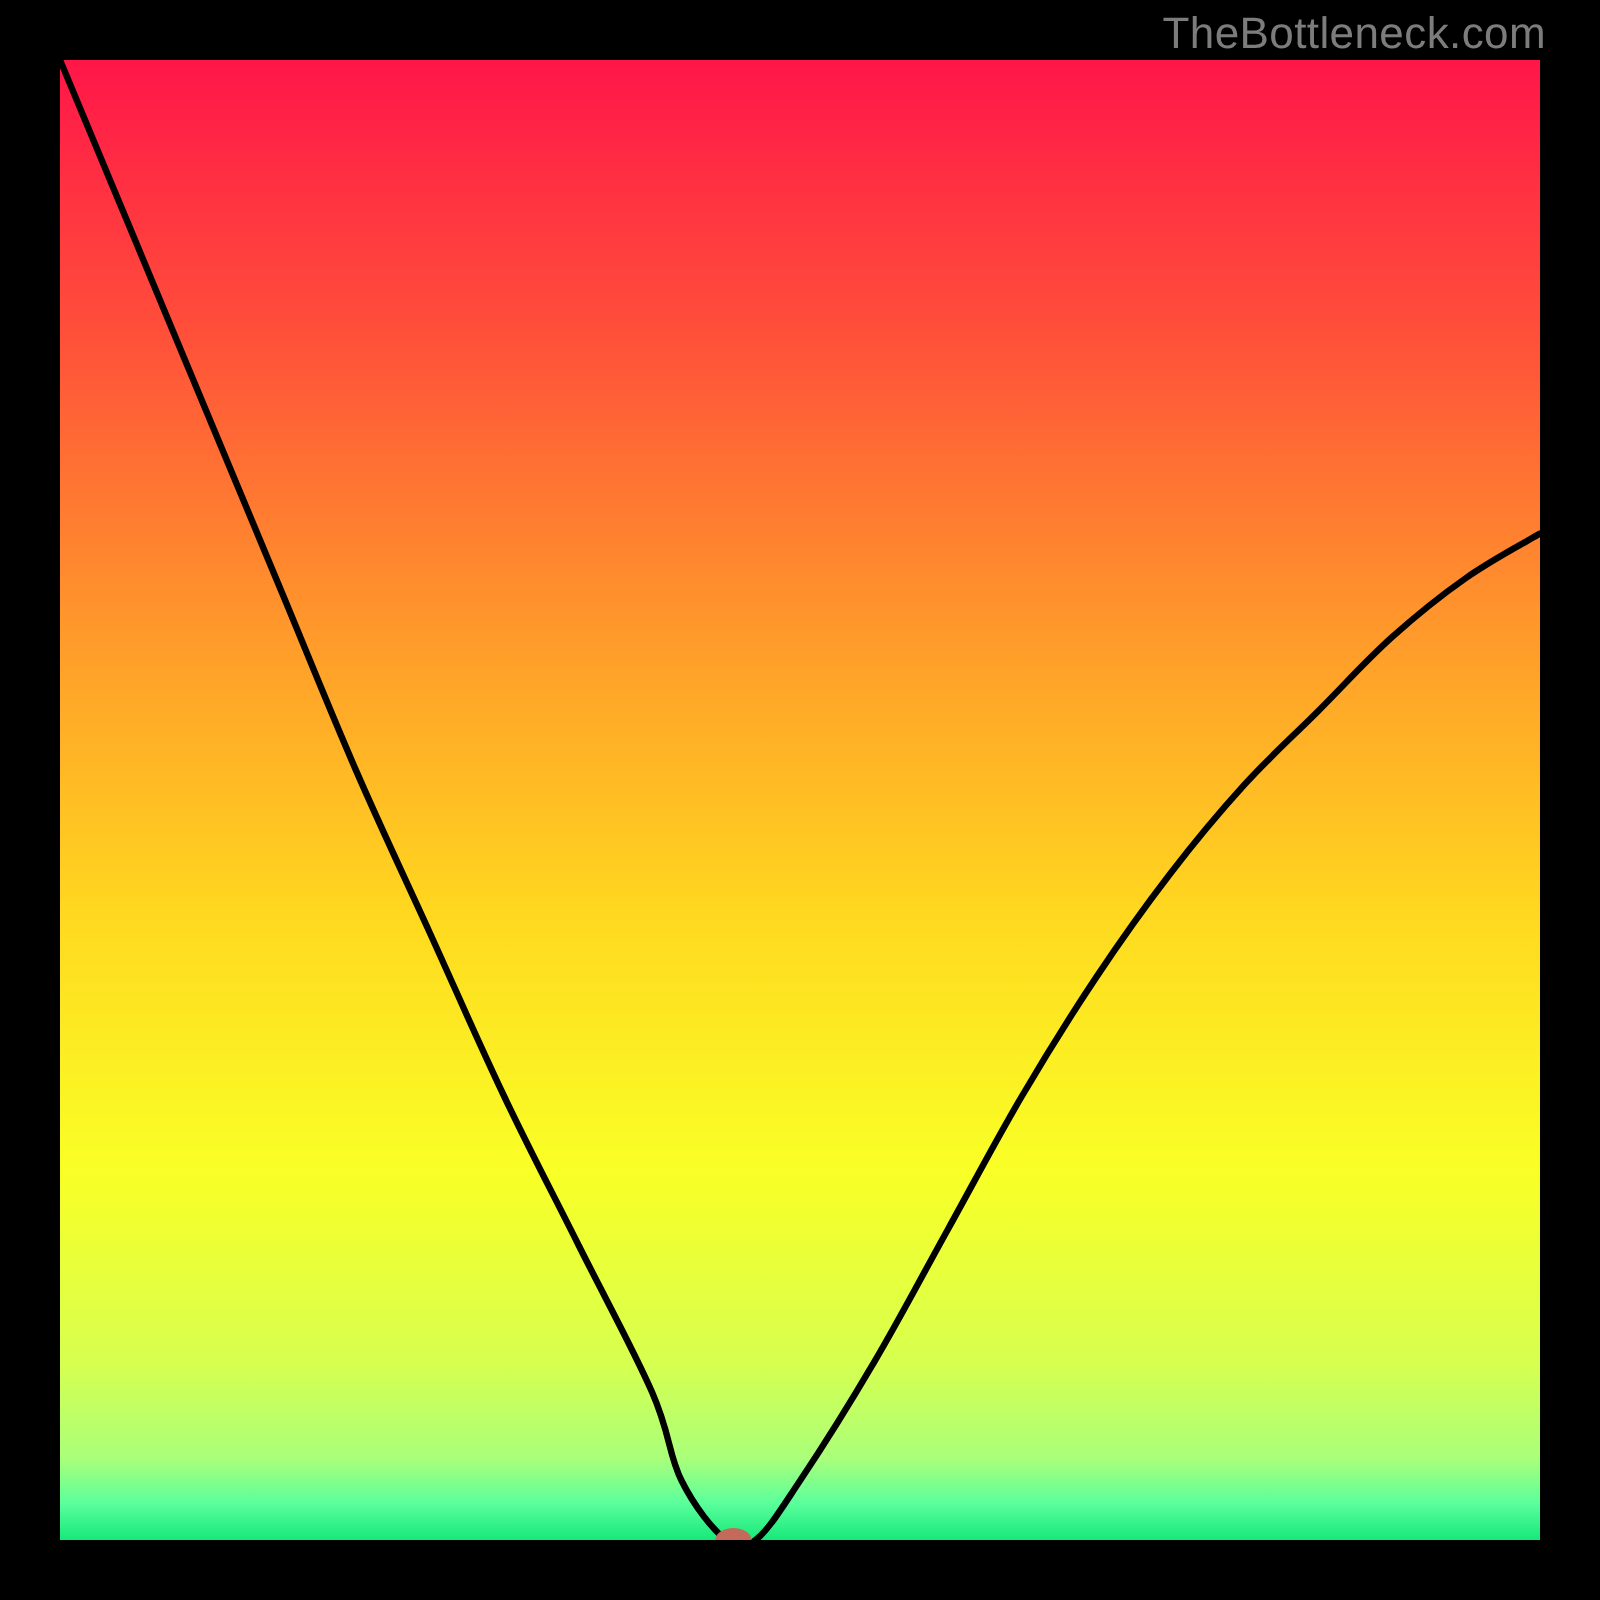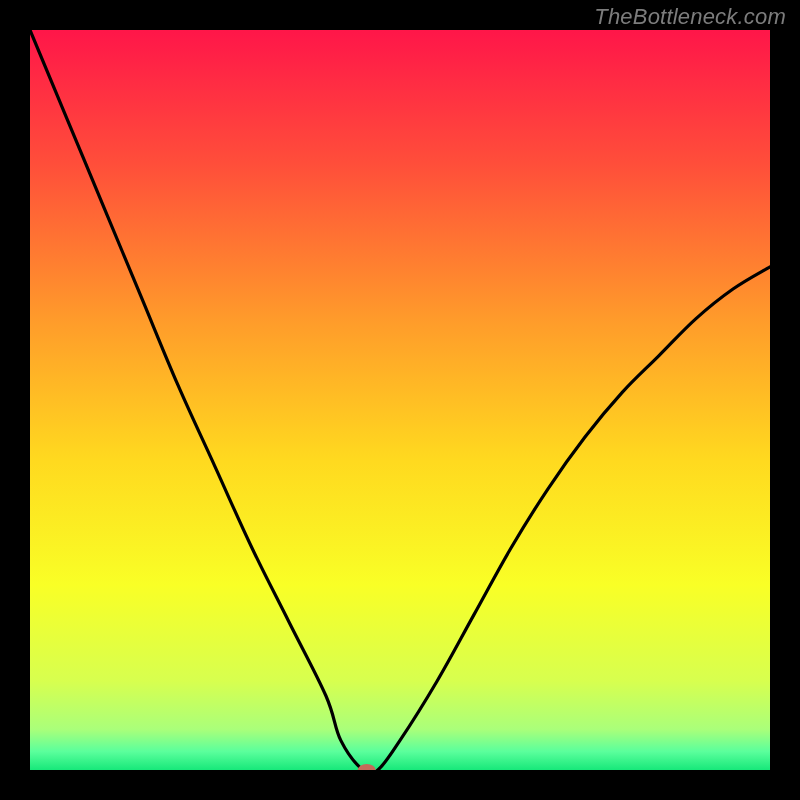--- a/index.html
+++ b/index.html
@@ -13,26 +13,25 @@
   }
   .outer {
     position: relative;
     width: 800px;
     height: 800px;
     background: #000;
   }
   .watermark {
     position: absolute;
     top: 4px;
-    right: 14px;
+    right: 27px;
     color: #7c7c7c;
     font-size: 22px;
     font-weight: 500;
     letter-spacing: 0.2px;
-    font-style: italic;
   }
   .plot {
     position: absolute;
     left: 30px;
     top: 30px;
     width: 740px;
     height: 740px;
   }
   svg { display: block; }
 </style>

